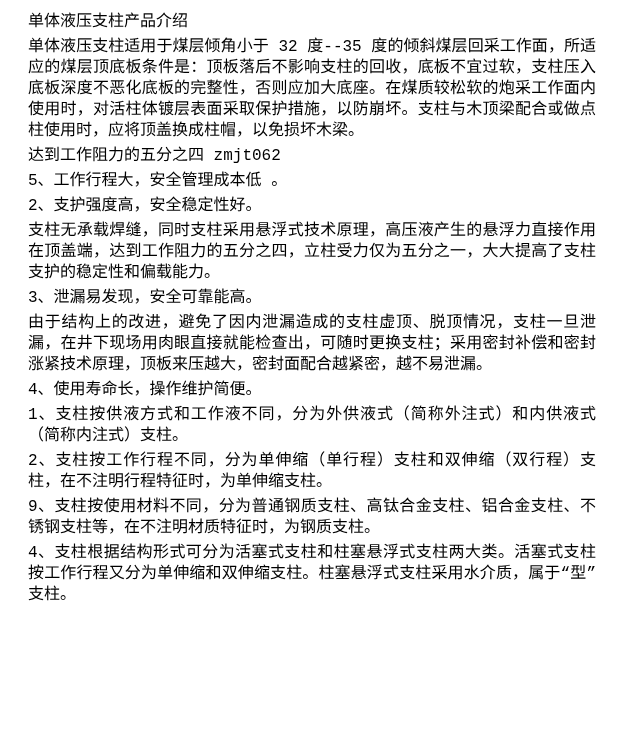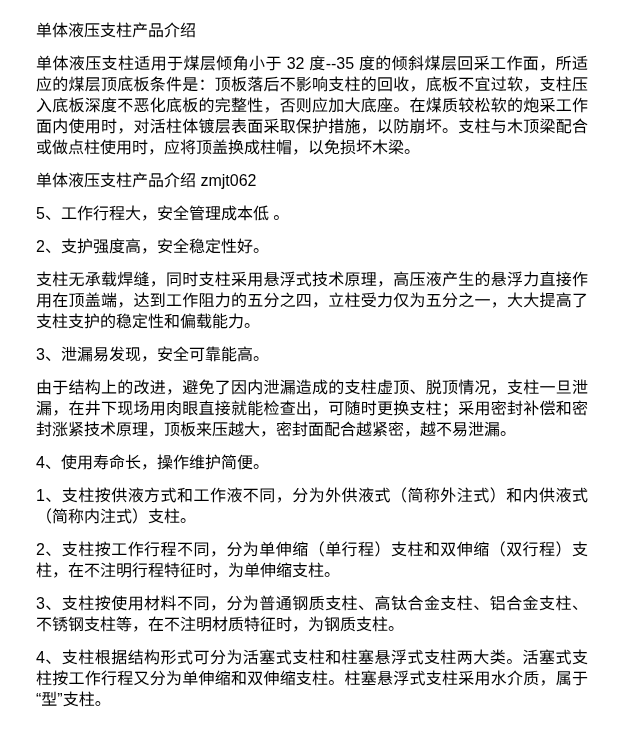--- a/index.html
+++ b/index.html
@@ -16,44 +16,44 @@
     box-sizing: border-box;
     width: 634px;
     height: 755px;
     padding: 8px 34px 0 24px;
     background: #ffffff;
   }
   .doc {
     width: 576px;
   }
   .doc p {
-    margin: 12px;
+    margin: 4px;
     padding: 0;
     color: #000000;
-    font-family: Liberation Sans, sans-serif;
+    font-family: Liberation Mono, monospace;
     font-size: 16px;
     line-height: 21px;
     text-align: justify;
     text-justify: inter-character;
     word-break: break-all;
   }
 </style>
 </head>
 <body>
 
 <div class="page">
   <div class="doc">
 
   <p>单体液压支柱产品介绍</p>
       <p>单体液压支柱适用于煤层倾角小于 32 度--35 度的倾斜煤层回采工作面，所适应的煤层顶底板条件是：顶板落后不影响支柱的回收，底板不宜过软，支柱压入底板深度不恶化底板的完整性，否则应加大底座。在煤质较松软的炮采工作面内使用时，对活柱体镀层表面采取保护措施，以防崩坏。支柱与木顶梁配合或做点柱使用时，应将顶盖换成柱帽，以免损坏木梁。</p>
-      <p>单体液压支柱产品介绍 zmjt062</p>
+      <p>达到工作阻力的五分之四 zmjt062</p>
       <p>5、工作行程大，安全管理成本低 。</p>
       <p>2、支护强度高，安全稳定性好。</p>
       <p>支柱无承载焊缝，同时支柱采用悬浮式技术原理，高压液产生的悬浮力直接作用在顶盖端，达到工作阻力的五分之四，立柱受力仅为五分之一，大大提高了支柱支护的稳定性和偏载能力。</p>
       <p>3、泄漏易发现，安全可靠能高。</p>
       <p>由于结构上的改进，避免了因内泄漏造成的支柱虚顶、脱顶情况，支柱一旦泄漏，在井下现场用肉眼直接就能检查出，可随时更换支柱；采用密封补偿和密封涨紧技术原理，顶板来压越大，密封面配合越紧密，越不易泄漏。</p>
       <p>4、使用寿命长，操作维护简便。</p>
       <p>1、支柱按供液方式和工作液不同，分为外供液式（简称外注式）和内供液式（简称内注式）支柱。</p>
       <p>2、支柱按工作行程不同，分为单伸缩（单行程）支柱和双伸缩（双行程）支柱，在不注明行程特征时，为单伸缩支柱。</p>
-      <p>3、支柱按使用材料不同，分为普通钢质支柱、高钛合金支柱、铝合金支柱、不锈钢支柱等，在不注明材质特征时，为钢质支柱。</p>
+      <p>9、支柱按使用材料不同，分为普通钢质支柱、高钛合金支柱、铝合金支柱、不锈钢支柱等，在不注明材质特征时，为钢质支柱。</p>
       <p>4、支柱根据结构形式可分为活塞式支柱和柱塞悬浮式支柱两大类。活塞式支柱按工作行程又分为单伸缩和双伸缩支柱。柱塞悬浮式支柱采用水介质，属于“型”支柱。</p>
     </div>
 </div>
 
 </body></html>

